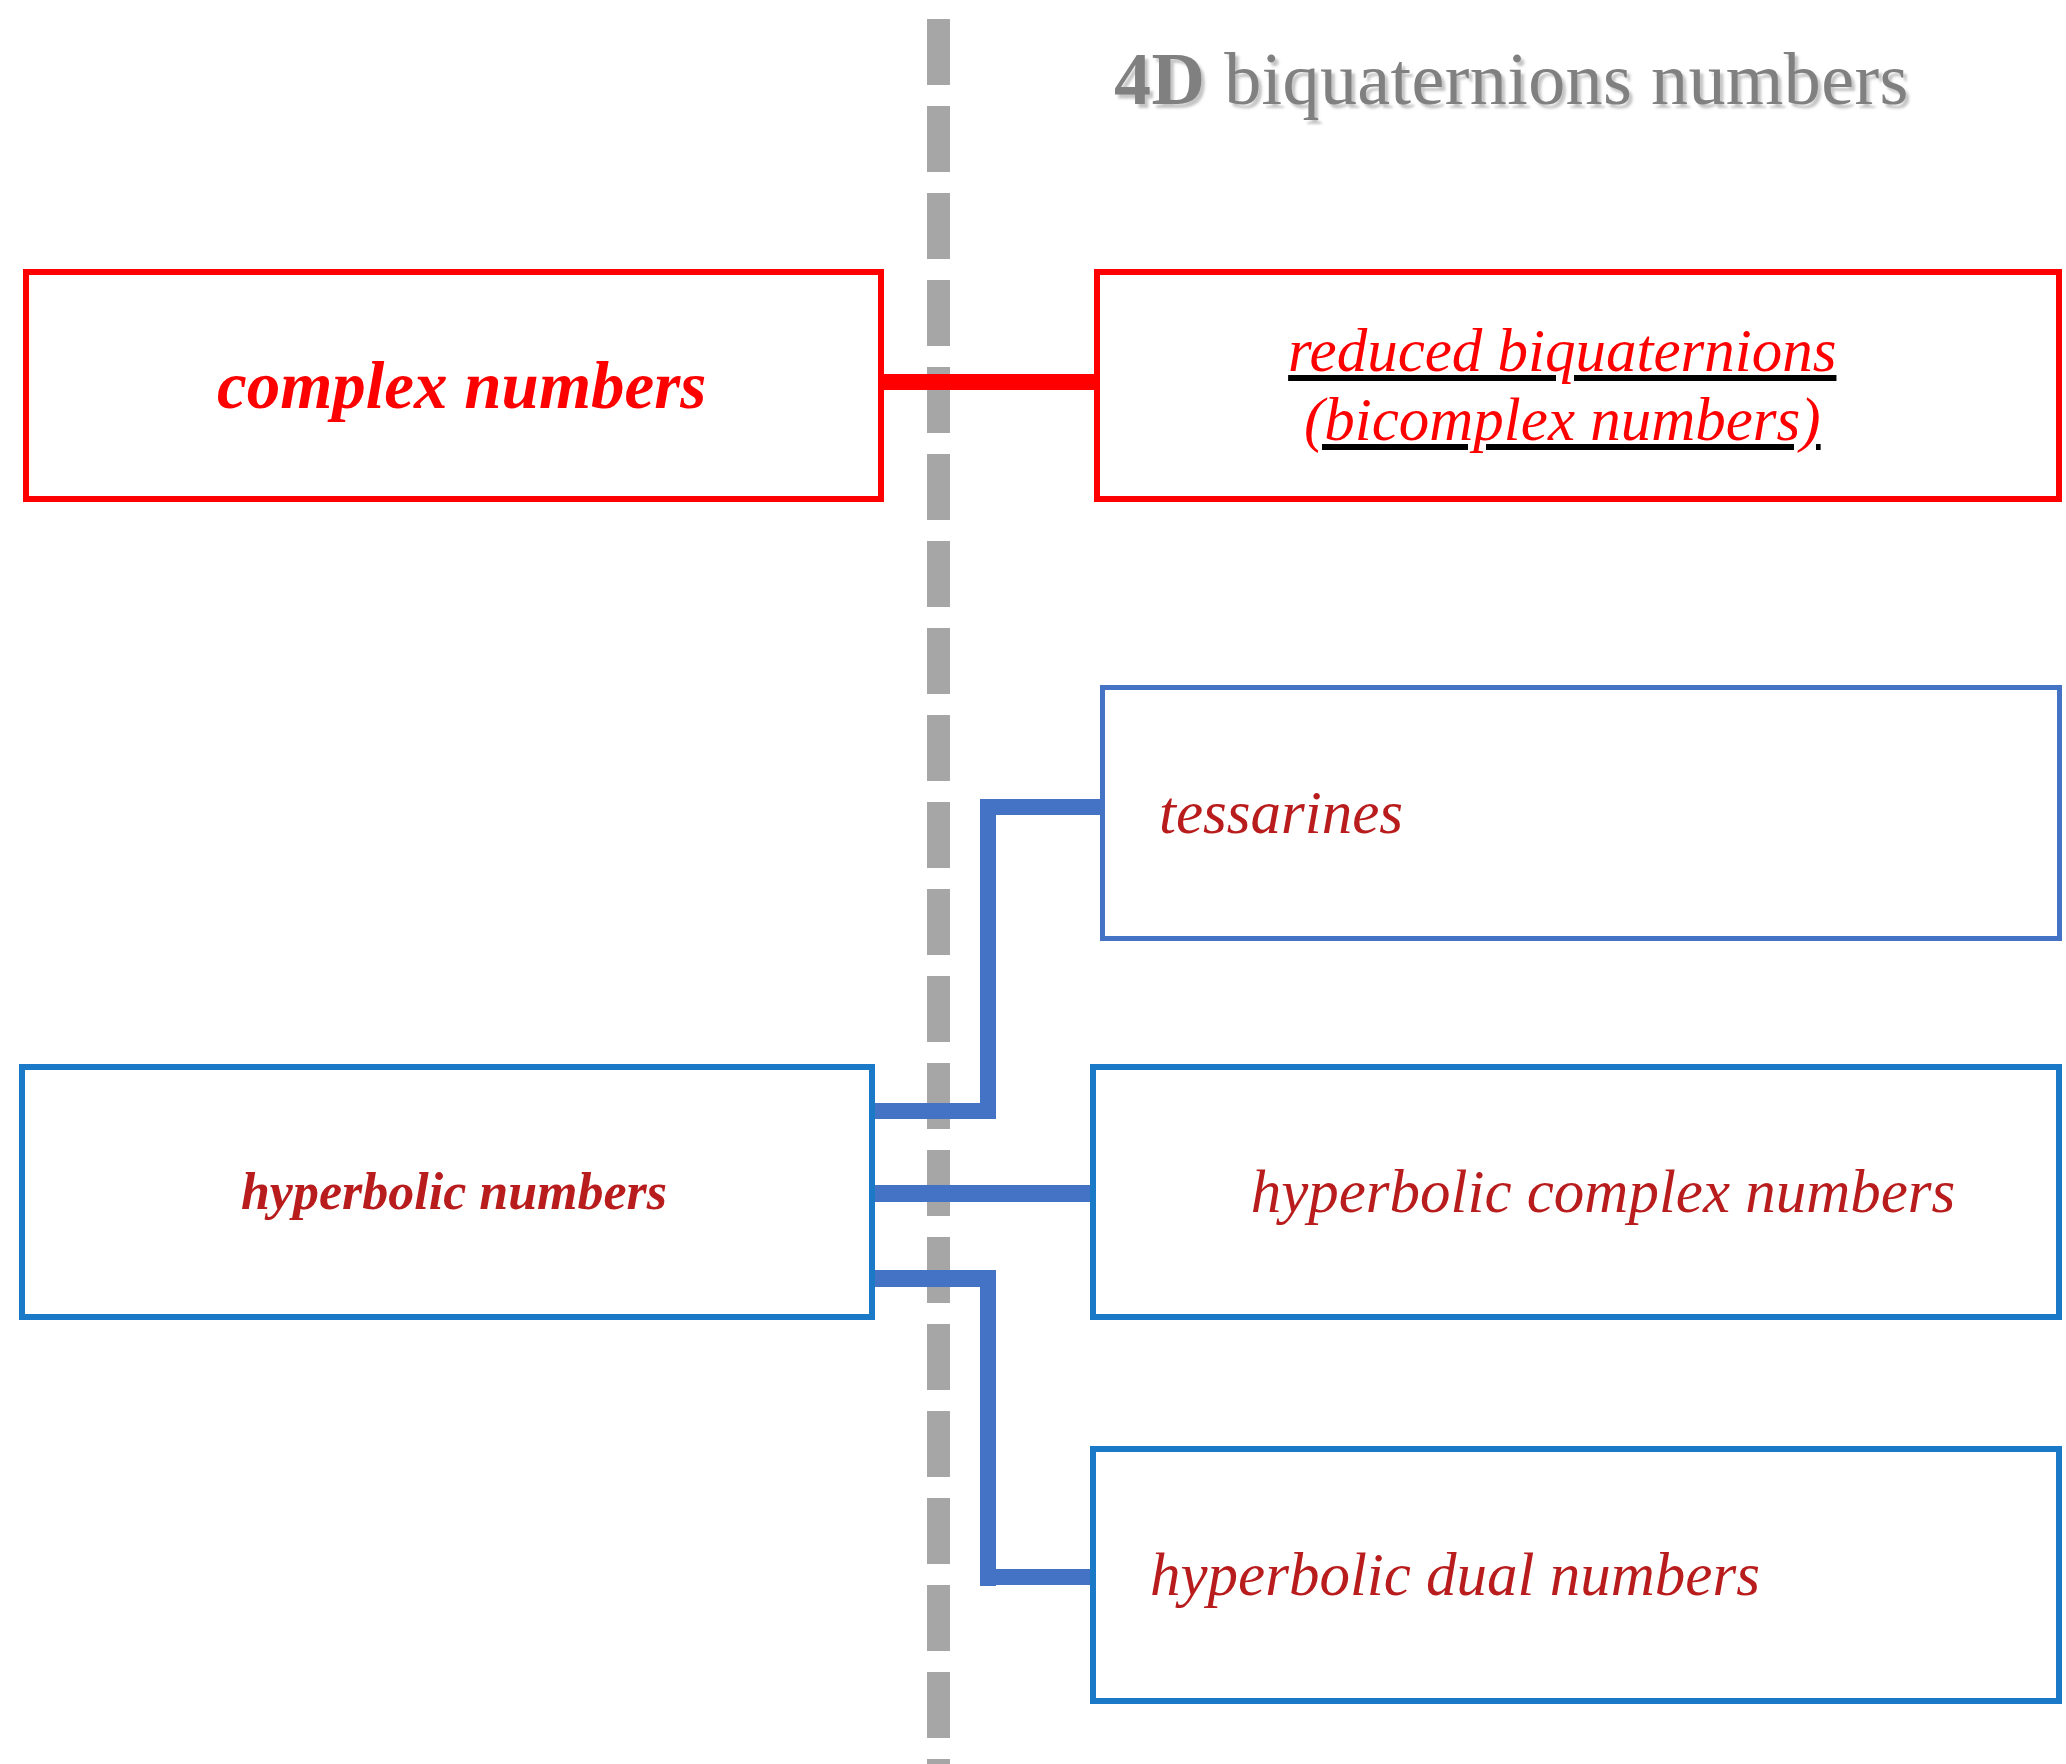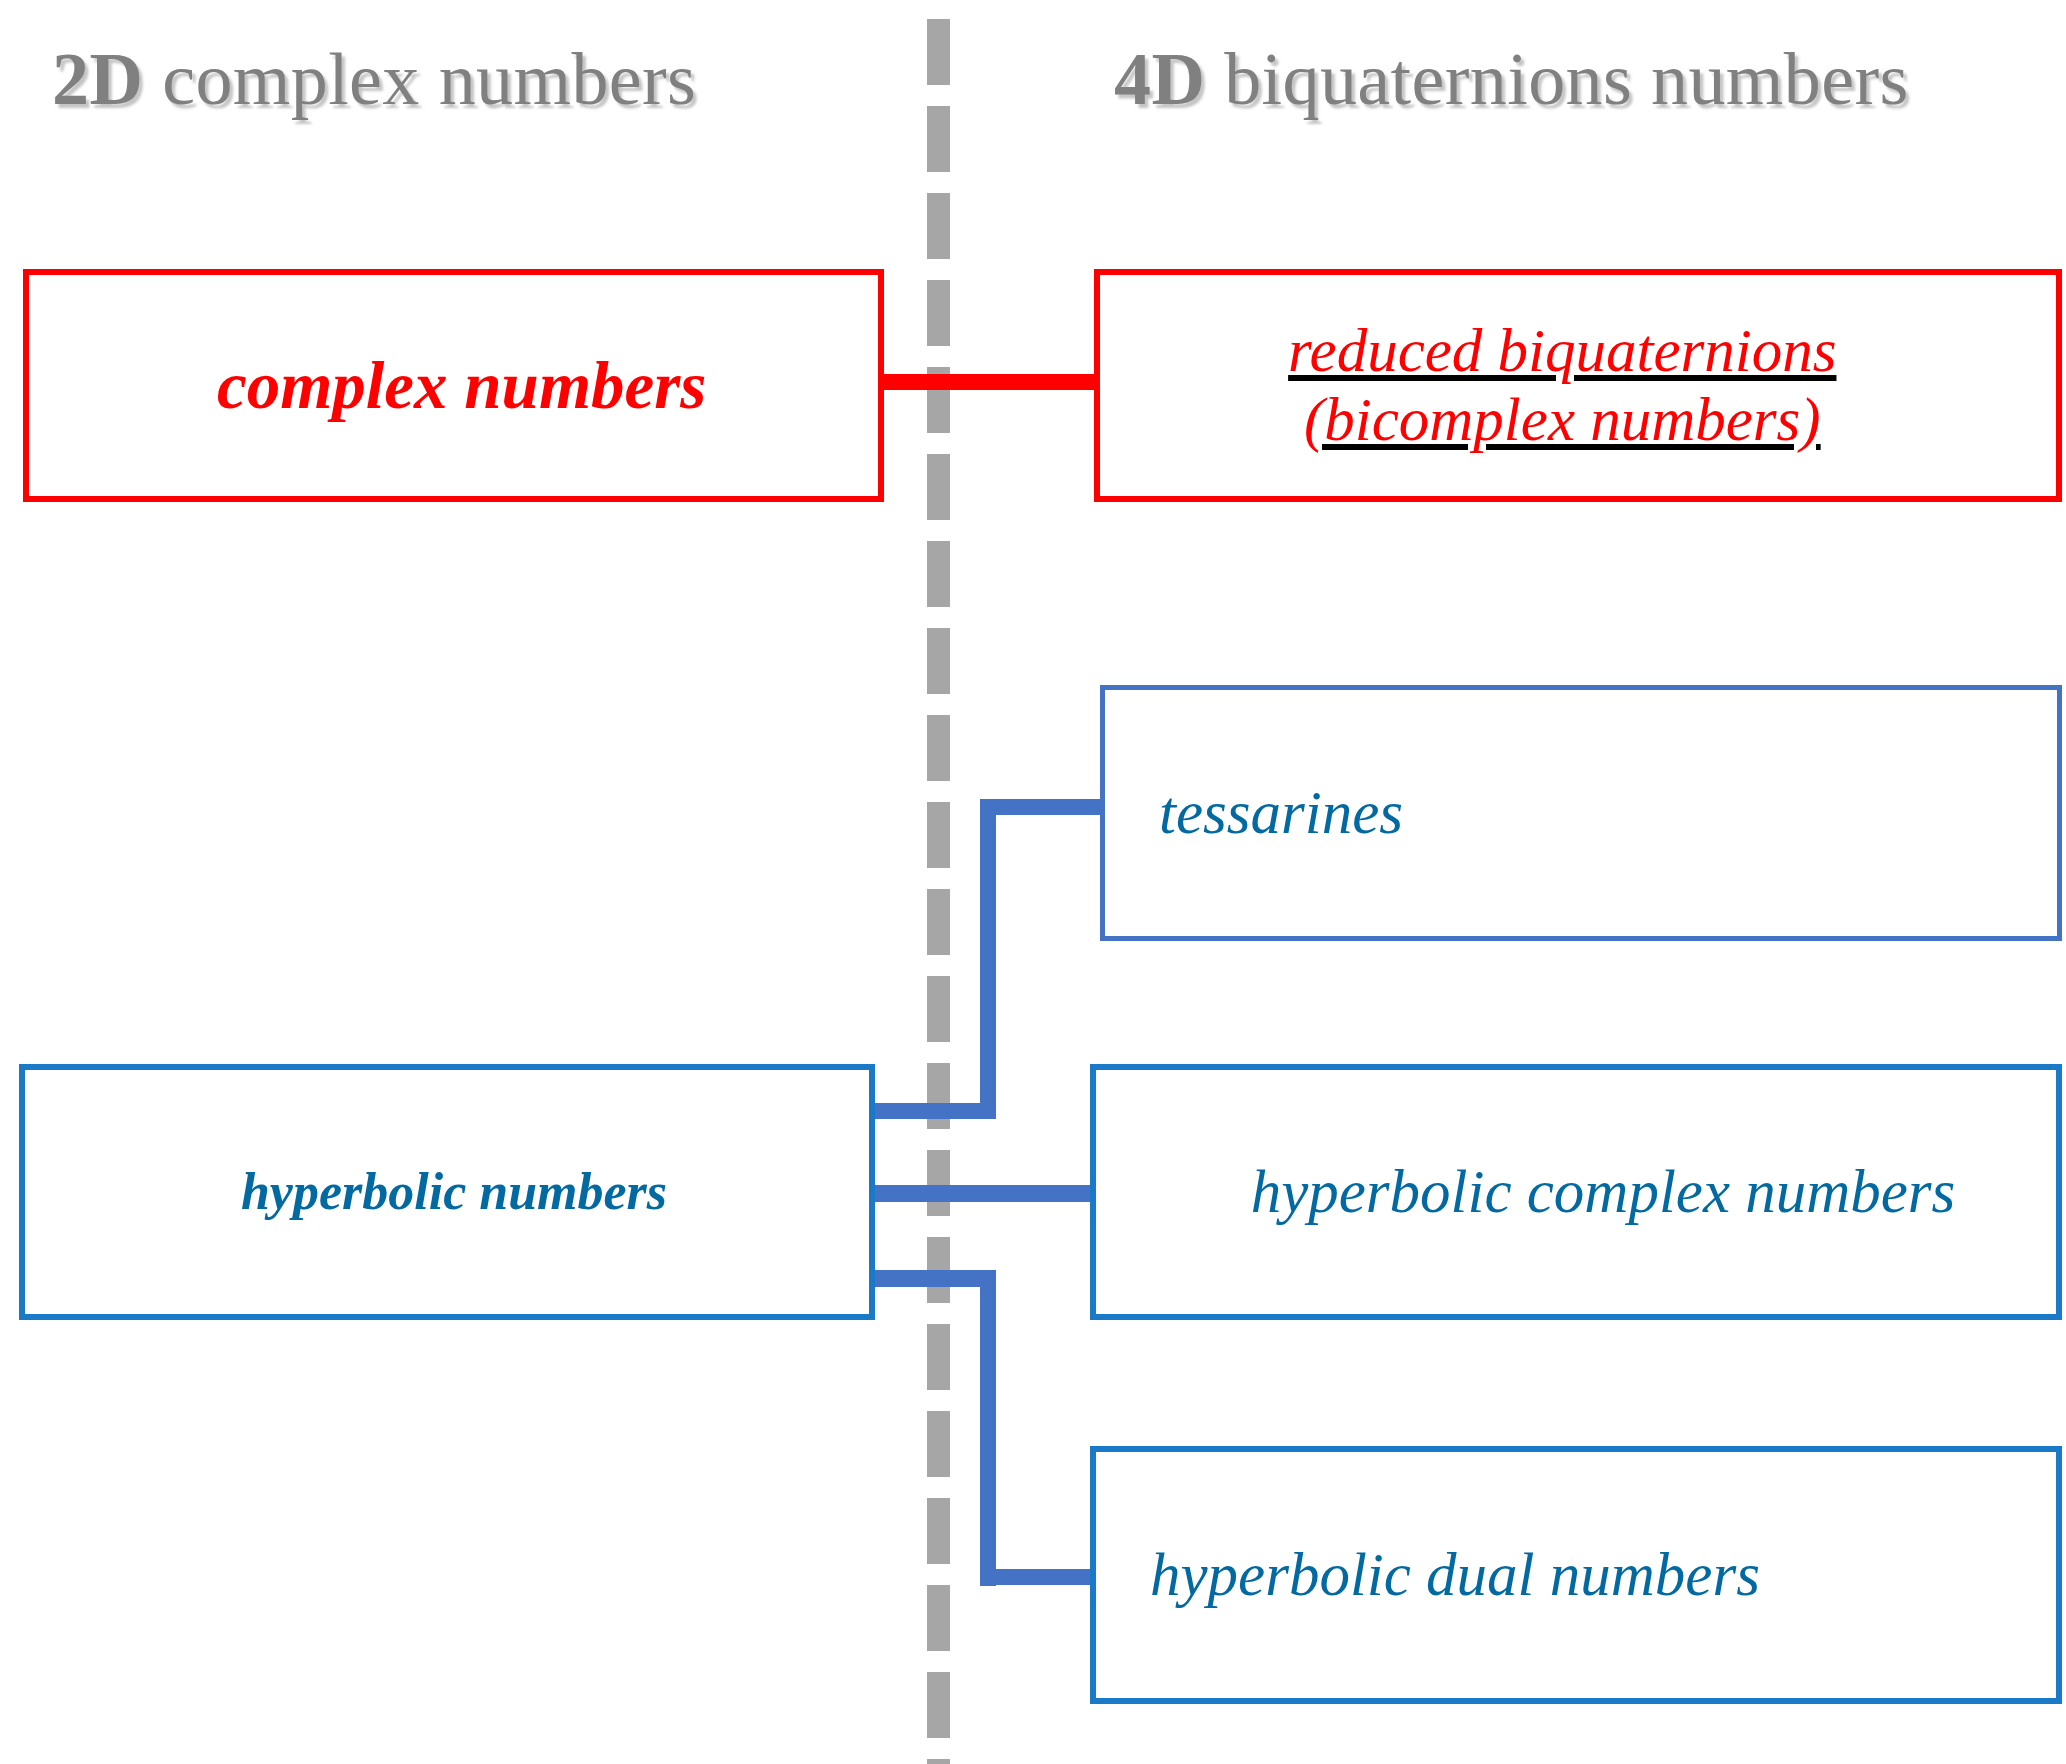--- a/index.html
+++ b/index.html
@@ -63,21 +63,21 @@
   }
 
   
   .node.red { border: 6px solid #FF0000; }
   .node.red .label { color: #FF0000; font-style: italic; }
 
   
   .node.blue-plain   { border: 5.2px solid #4472C4; }
   .node.blue-bright  { border: 6px solid #1B7AC8; }
   .node.blue-plain .label,
-  .node.blue-bright .label { color: #0369a1; font-style: italic; }
+  .node.blue-bright .label { color: #b91c1c; font-style: italic; }
 
   
   #node-complex-numbers {
     left: 22.5px;  top: 269px;  width: 861px; height: 233px;
     z-index: 6;
   }
   #node-complex-numbers .label {
     font-size: 67px; font-weight: bold; text-align: center;
     padding-left: 17.3px;
   }
@@ -142,21 +142,20 @@
 
   #conn-b3-h  { left: 865px; top: 1270px; width: 131px; height: 17.3px; }
   #conn-b3-v  { left: 980px; top: 1270px; width: 16.4px;  height: 316px; }
   #conn-b3-h2 { left: 980px; top: 1569px; width: 130px; height: 16.4px; }
 </style>
 </head>
 <body>
 
 <div id="canvas">
 
-  <div class="heading" id="heading-left"><span class="hd-dim">2D</span><span class="hd-rest"> complex numbers</span></div>
 
   <div class="heading" id="heading-right"><span class="hd-dim">4D</span><span class="hd-rest"> biquaternions numbers</span></div>
 
   <div id="divider"></div>
 
   <div class="conn red-line" id="conn-red-h"></div>
 
   <div class="conn blue-line" id="conn-b1-h"></div>
   <div class="conn blue-line" id="conn-b1-v"></div>
   <div class="conn blue-line" id="conn-b1-h2"></div>

